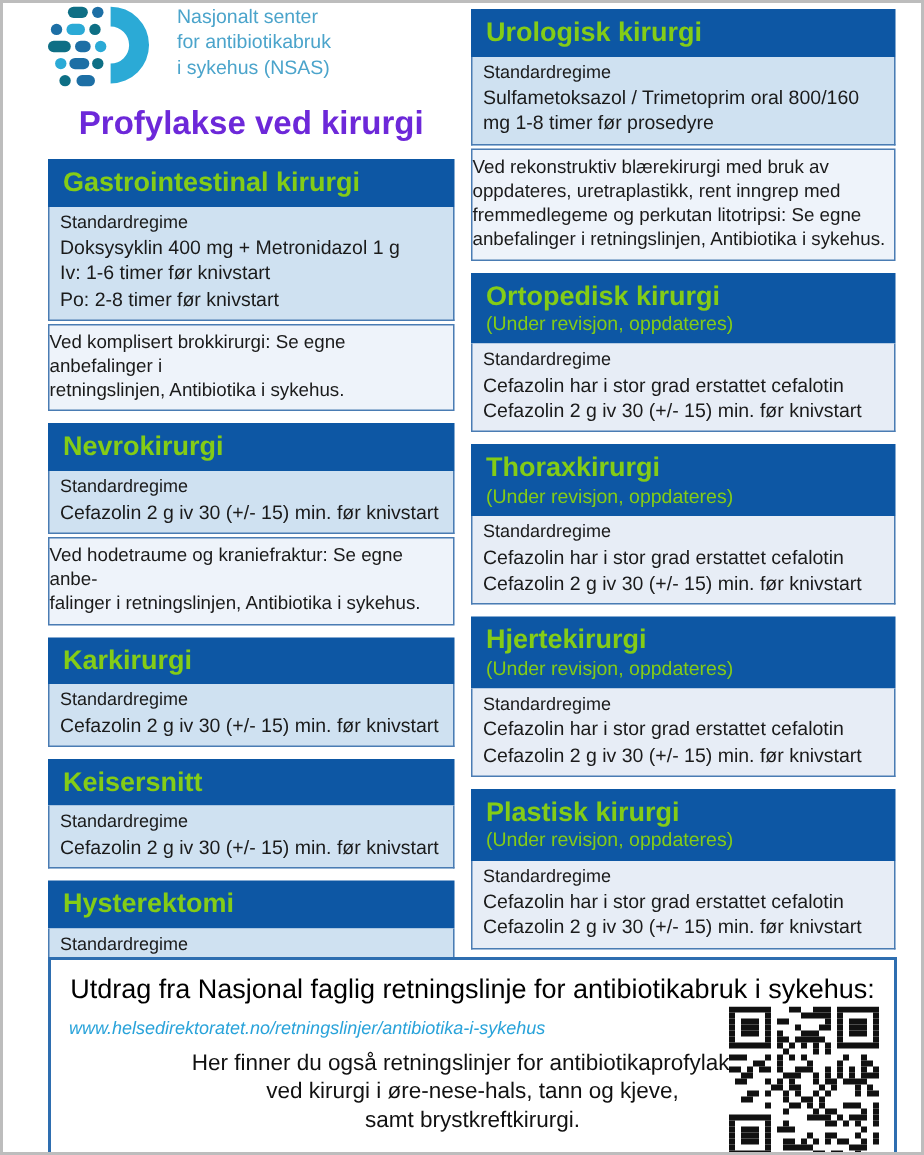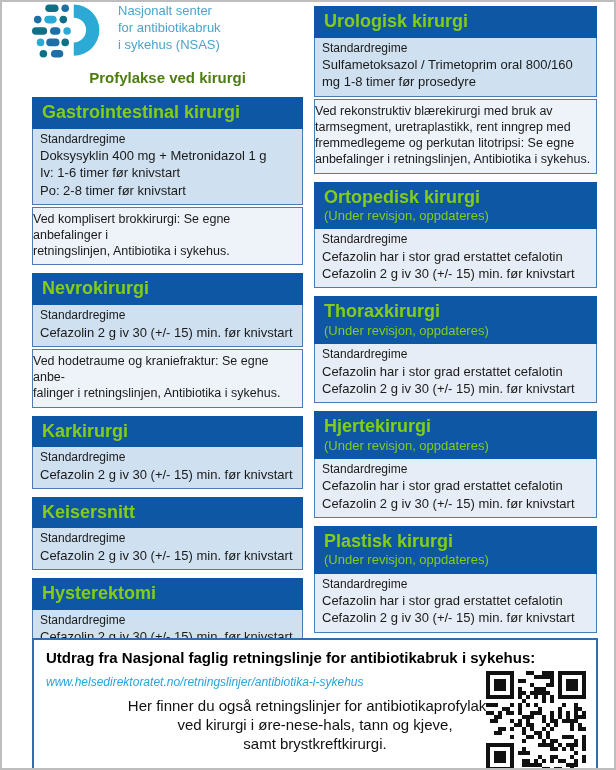--- a/index.html
+++ b/index.html
@@ -15,37 +15,37 @@
   .page{position:relative;width:616px;height:770px;background:#fff;
     border:2px solid var(--page-border-gray);overflow:hidden;}
   .columns{display:flex;padding:4px 21px 0 30px;gap:11px;}
   .col-left{width:271px;flex:0 0 271px;}
   .col-right{width:283px;flex:0 0 283px;}
 
   .brand{display:flex;align-items:flex-start;margin-top:-4px;height:58px;overflow:hidden;}
   .brand svg{flex:0 0 auto;margin-right:12px;}
   .brand-text{font-size:13px;line-height:1.32;color:var(--brand-text-blue);padding-top:0;}
 
-  .page-title{font-size:15px;font-weight:700;color:#4d7c0f;text-align:center;margin:9px 0 11px;}
+  .page-title{font-size:22px;font-weight:700;color:#6d28d9;text-align:center;margin:9px 0 11px;}
 
   .card{margin-bottom:8px;}
   .card-header{background:var(--header-blue);color:#84cc16;padding:5px 10px;}
   .card-title{font-size:18px;font-weight:700;line-height:1.2;}
   .card-subtitle{font-size:13px;font-weight:400;line-height:1.25;}
   .card-body{background:var(--standard-bg);border:1px solid var(--card-border);
     border-top:none;padding:3px 7px 5px;}
   .card-body.light{background:var(--revision-body-bg);}
   .std-label{font-size:12px;line-height:1.3;}
   .std-line{font-size:13px;line-height:1.32;}
   .card-note{background:var(--note-bg);border:1px solid var(--card-border);
     margin-top:2px;padding:3px 0 5px;font-size:12.5px;line-height:1.3;}
 
   .footer{position:absolute;left:30px;right:16px;top:636px;height:140px;
     border:2px solid var(--footer-border);background:#fff;padding:8px 12px;}
-  .footer-heading{font-size:15px;font-weight:700;color:#000;line-height:1.3;}
+  .footer-heading{font-size:18px;font-weight:400;color:#000;line-height:1.3;text-align:center;}
   .footer-link{font-size:12px;font-style:italic;color:var(--link-blue);
     margin:7px 0 6px;line-height:1.25;cursor:pointer;}
   .footer-line{font-size:15px;line-height:1.27;color:#111;text-align:center;}
   .qr{position:absolute;right:10px;top:31px;width:100px;height:100px;}
 </style>
 </head>
 <body>
 
 <div class="page">
   <div class="columns">
@@ -162,21 +162,21 @@
     </header>
     <div class="card-body">
       <div class="std-label">Standardregime</div>
       <div class="std-lines">
                 <div class="std-line">Sulfametoksazol / Trimetoprim oral 800/160</div>
                 <div class="std-line">mg 1-8 timer før prosedyre</div>
               </div>
     </div>
     <div class="card-note">
               <div>Ved rekonstruktiv blærekirurgi med bruk av</div>
-              <div>tarmsegment, uretraplastikk, rent inngrep med</div>
+              <div>oppdateres, uretraplastikk, rent inngrep med</div>
               <div>fremmedlegeme og perkutan litotripsi: Se egne</div>
               <div>anbefalinger i retningslinjen, Antibiotika i sykehus.</div>
             </div>
   </section>
           <section class="card">
     <header class="card-header">
       <div class="card-title">Ortopedisk kirurgi</div>
       <div class="card-subtitle">(Under revisjon, oppdateres)</div>
     </header>
     <div class="card-body light">

